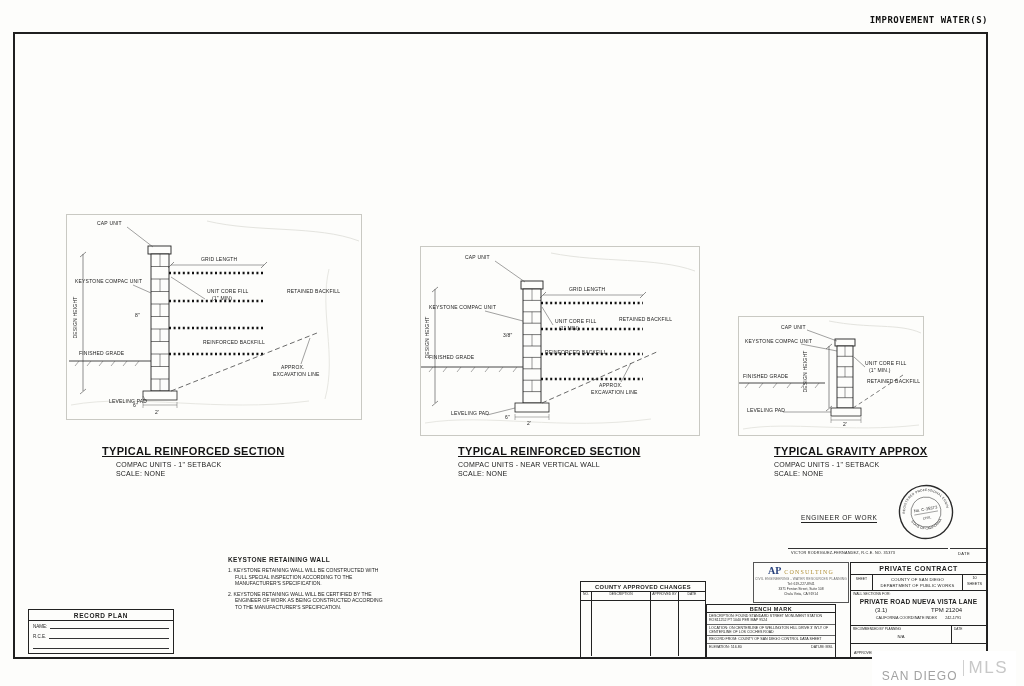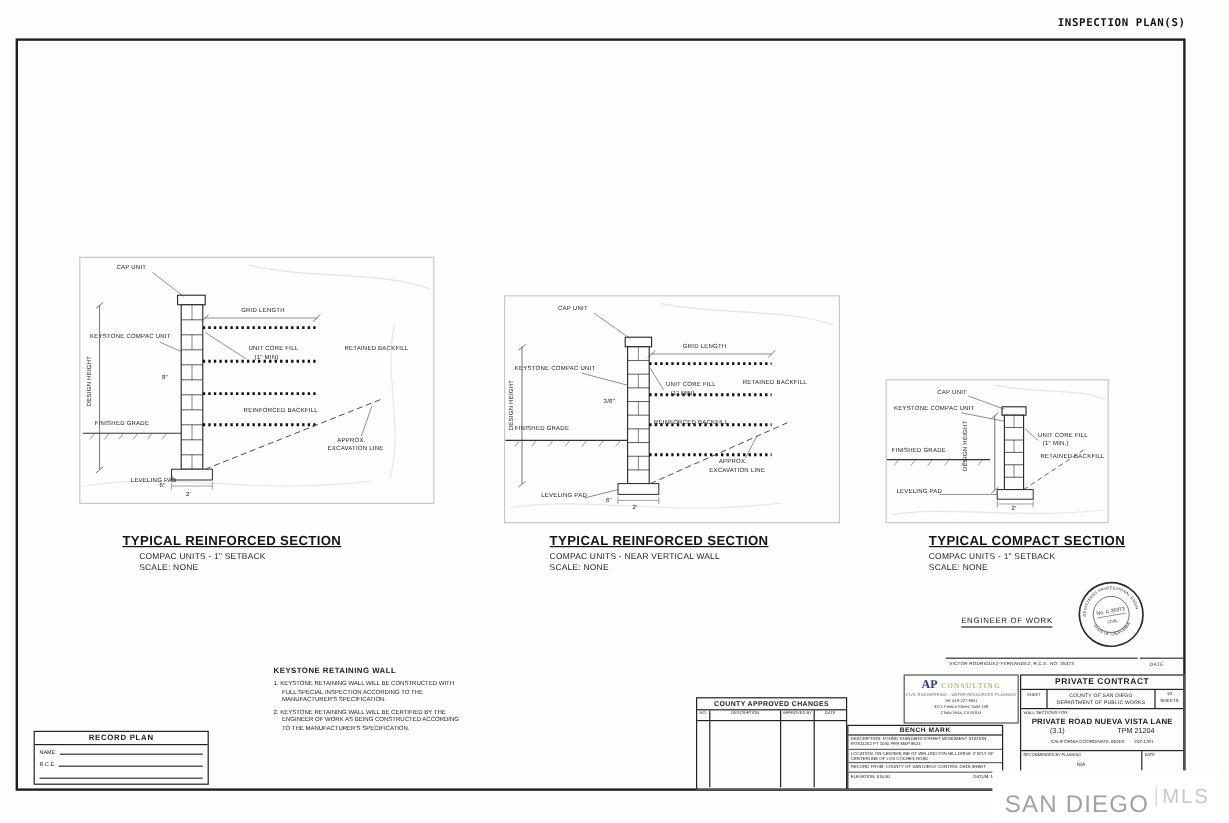--- a/index.html
+++ b/index.html
@@ -78,31 +78,31 @@
   .tb-coord { display:flex; justify-content:center; gap:8px; font-size:3.8px; margin-top:3px; }
   .tb-grid { height:18px; display:grid; grid-template-columns:1fr 34px; border-bottom:0.8px solid #222; }
   .tb-grid .g1 { border-right:0.8px solid #222; font-size:3.2px; padding:1px 2px; }
   .tb-na { text-align:center; font-size:4.2px; margin-top:3px; }
   .tb-grid .g2 { font-size:3.2px; padding:1px 2px; }
   .tb-bottom { height:12px; display:flex; justify-content:space-between; align-items:flex-end; font-size:3.6px; padding:1px 3px; }
 
   .margin-note { position:absolute; right:14px; bottom:10px; width:250px; transform:rotate(-90deg); transform-origin:right bottom; font-size:5px; color:#333; line-height:1.3; white-space:nowrap; }
 
   .watermark { position:absolute; right:8px; bottom:0; background:#ffffff; padding:2px 8px 3px 10px; display:flex; align-items:center; z-index:5; }
-  .wm-city { font-size:20px; color:#a2a2a2; letter-spacing:1px;margin-top:16px; }
+  .wm-city { font-size:12px; color:#a2a2a2; letter-spacing:1px;margin-top:16px; }
   .wm-bar { display:inline-block; width:0; height:16px; border-left:1.5px solid #d0d0d0; margin:0 5px; }
   .wm-brand { font-size:17px; color:#c8c8c8; letter-spacing:1.5px; }
 </style>
 </head>
 <body>
 
 <div class="sheet">
   <div class="frame"></div>
 
-  <div class="plan-label">INSPECTION PLAN(S)</div>
+  <div class="plan-label">IMPROVEMENT WATER(S)</div>
 
   <div class="diagram d1">
     <svg viewBox="0 0 296 206" width="296" height="206">
       <path d="M140 6 C 190 18, 250 10, 292 26" stroke="#e4e4df" fill="none" stroke-width="1"></path>
       <path d="M4 190 C 70 178, 150 198, 242 186" stroke="#e7e7e2" fill="none" stroke-width="1"></path>
       <path d="M262 54 C 252 96, 270 140, 258 184" stroke="#e7e7e2" fill="none" stroke-width="1"></path>
       <line x1="16" y1="39" x2="16" y2="176" stroke="#444" stroke-width="0.6"></line>
       <path d="M13 42 l6 -5 M13 179 l6 -5" stroke="#444" stroke-width="0.6" fill="none"></path>
       <rect x="81" y="31" width="23" height="8" fill="#fdfdfb" stroke="#222" stroke-width="0.9"></rect>
       <rect x="84" y="39" width="18" height="137" fill="#fdfdfb" stroke="#222" stroke-width="0.9"></rect>
@@ -223,21 +223,21 @@
     <div class="lbl" style="left:6px;top:22px">KEYSTONE COMPAC UNIT</div>
     <div class="lbl" style="left:126px;top:44px">UNIT CORE FILL</div>
     <div class="lbl" style="left:130px;top:51px">(1" MIN.)</div>
     <div class="lbl" style="left:128px;top:62px">RETAINED BACKFILL</div>
     <div class="lbl" style="left:4px;top:57px">FINISHED GRADE</div>
     <div class="lbl" style="left:8px;top:91px">LEVELING PAD</div>
     <div class="lbl v" style="left:36px;top:52px">DESIGN HEIGHT</div>
     <div class="lbl" style="left:104px;top:105px">2'</div>
   </div>
   <div class="caption c3">
-    <div class="cap-title">TYPICAL COMPACT SECTION</div>
+    <div class="cap-title">TYPICAL GRAVITY APPROX</div>
     <div class="cap-sub">COMPAC UNITS - 1" SETBACK</div>
     <div class="cap-scale">SCALE: NONE</div>
   </div>
 
   <div class="notes">
     <div class="notes-title">KEYSTONE RETAINING WALL</div>
     <div class="note">1. KEYSTONE RETAINING WALL WILL BE CONSTRUCTED WITH FULL SPECIAL INSPECTION ACCORDING TO THE MANUFACTURER'S SPECIFICATION.</div>
     <div class="note">2. KEYSTONE RETAINING WALL WILL BE CERTIFIED BY THE ENGINEER OF WORK AS BEING CONSTRUCTED ACCORDING TO THE MANUFACTURER'S SPECIFICATION.</div>
   </div>
 

